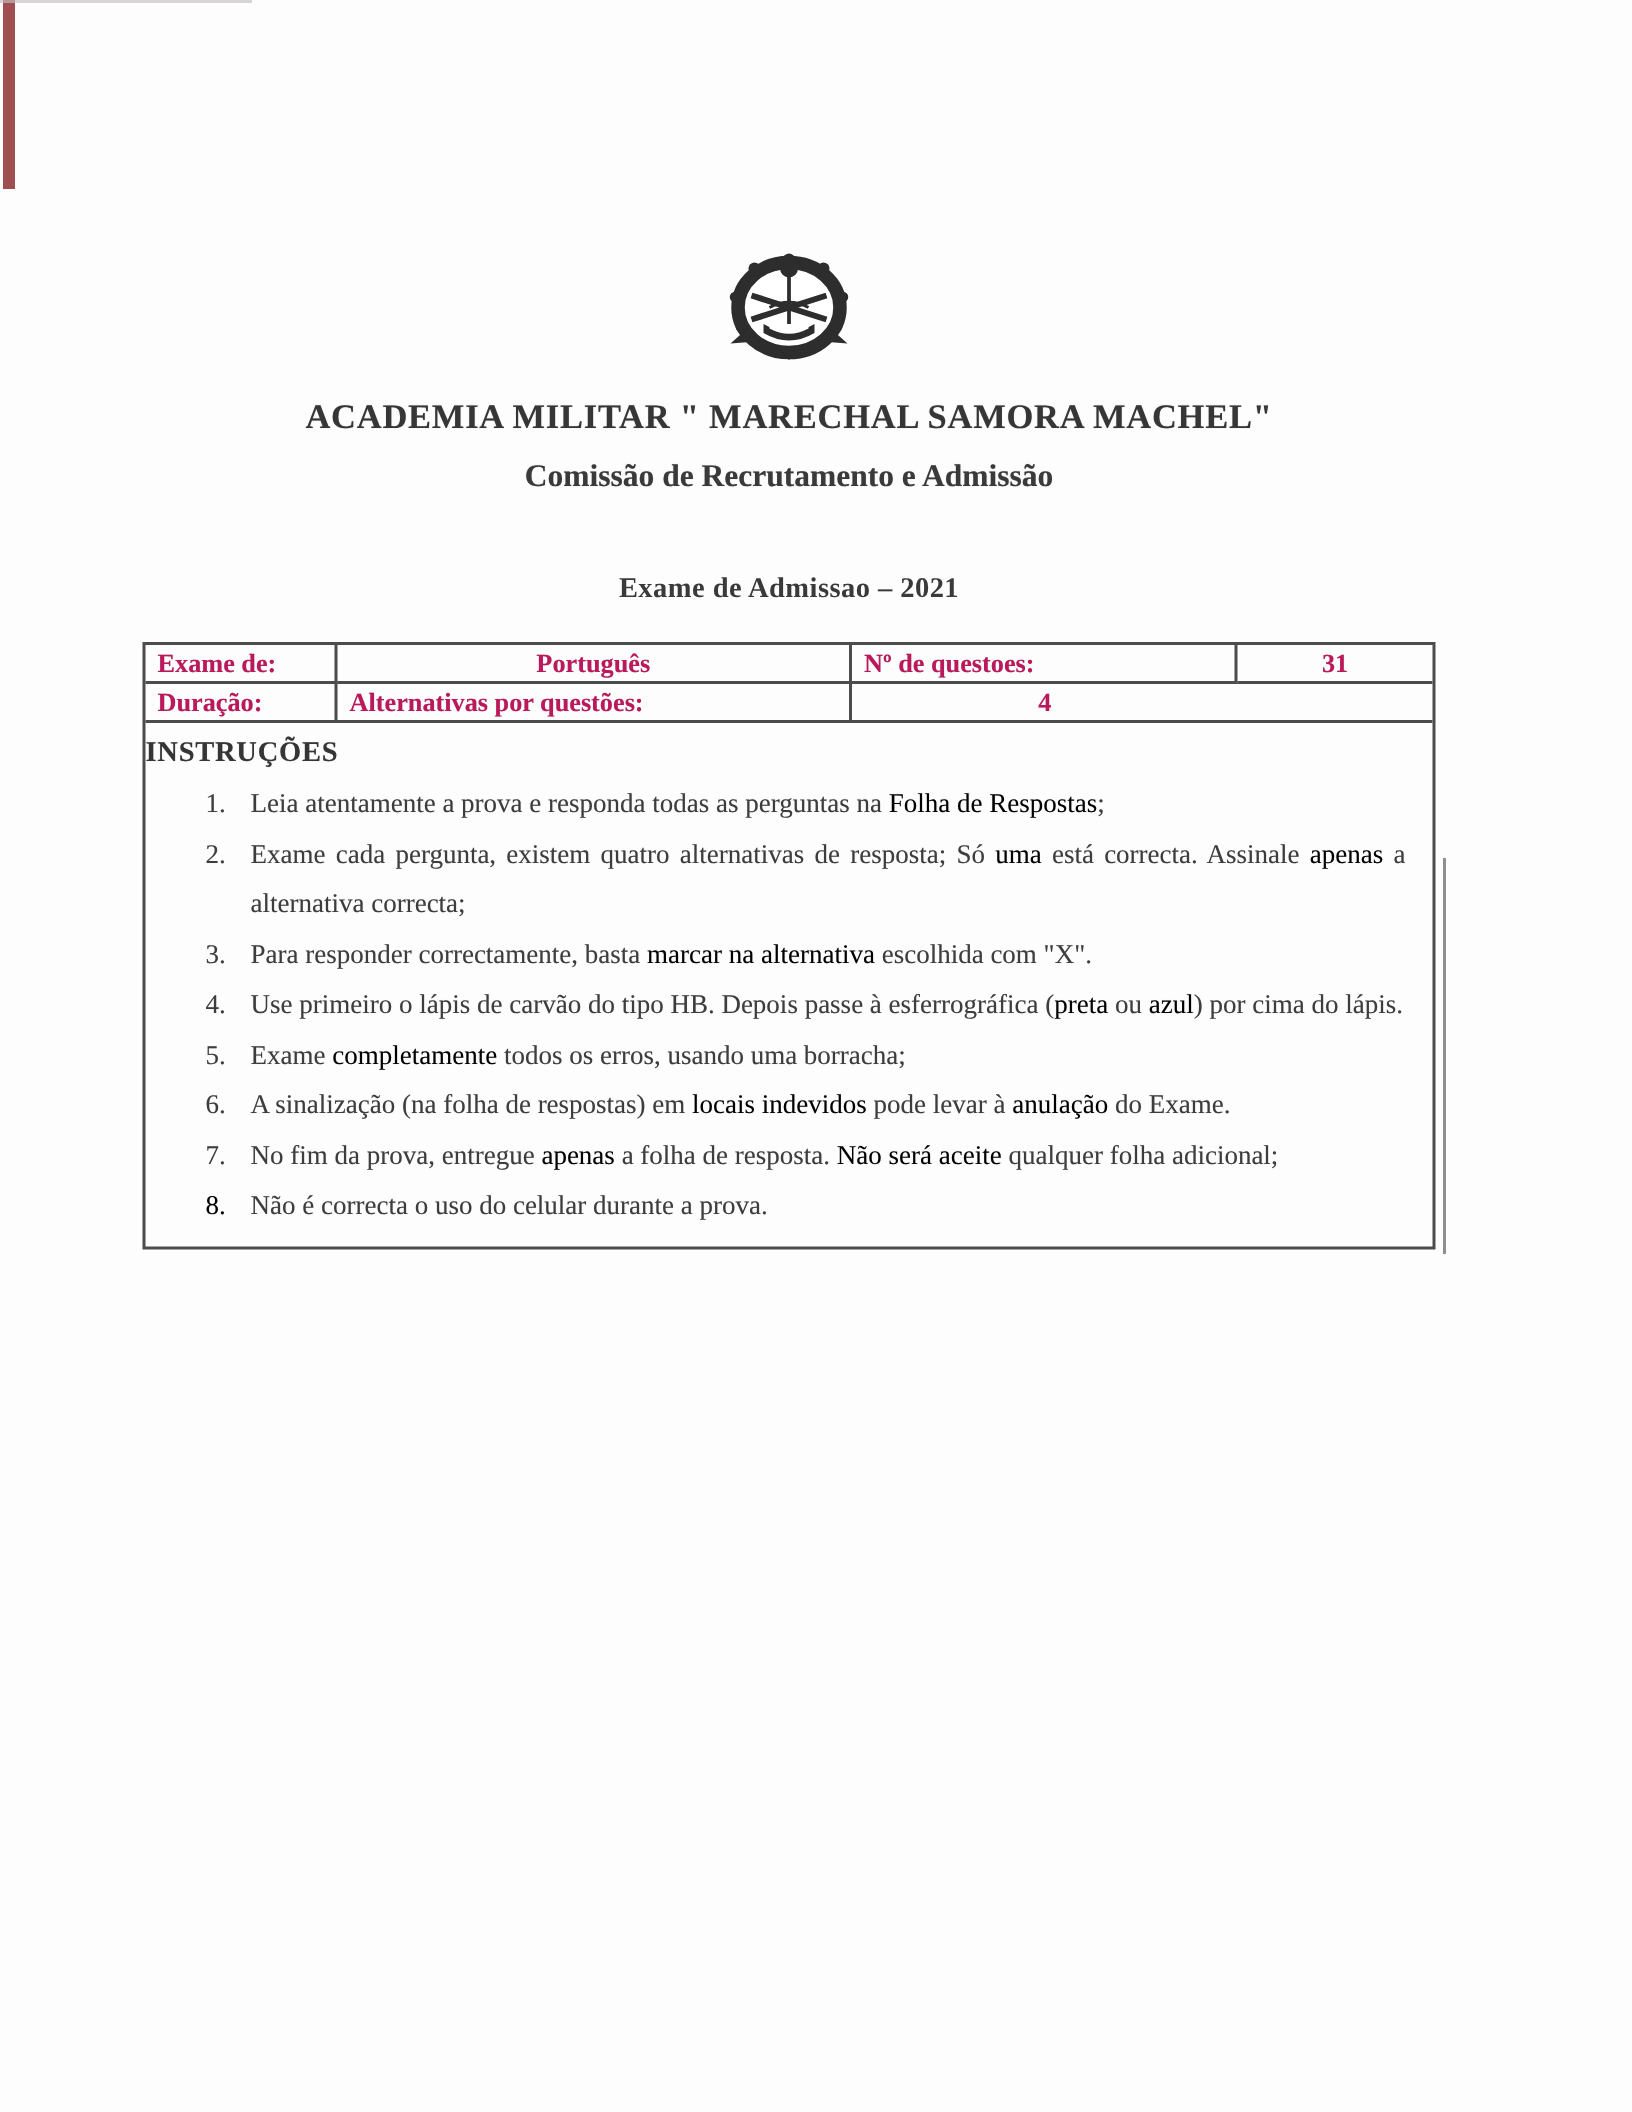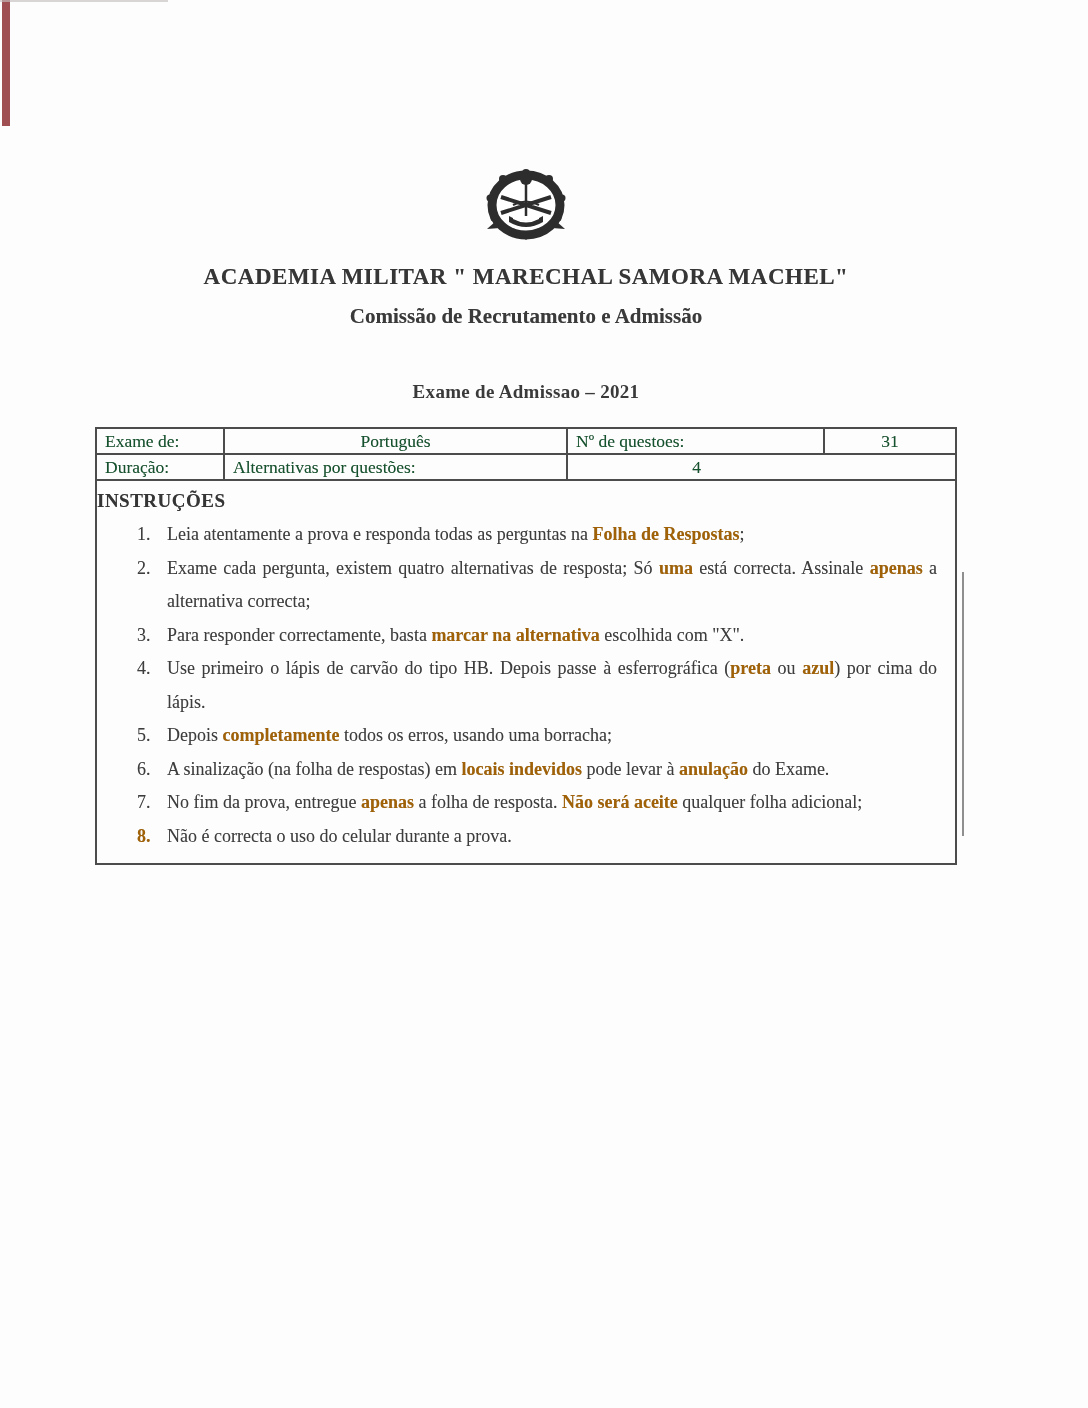--- a/index.html
+++ b/index.html
@@ -49,23 +49,23 @@
     margin-top: 24px;
     border: 2px solid #4c4c4c;
     background: transparent;
   }
   .info-table {
     display: grid;
     grid-template-columns: 128px 343px 257px 1fr;
     border-bottom: 2px solid #4c4c4c;
   }
   .cell {
-    font-size: 17.5px; font-weight: normal;
+    font-size: 17.5px; font-weight: bold;
     line-height: 23px; padding: 1px 8px 0;
-    color: #14532d; text-shadow: 0 0 .5px rgba(70,70,70,.4);
+    color: #be185d; text-shadow: 0 0 .5px rgba(70,70,70,.4);
     white-space: nowrap; overflow: hidden;
   }
   .cell.vline { border-right: 2px solid #4c4c4c; }
   .cell.hline { border-bottom: 2px solid #4c4c4c; }
   .cell.val { text-align: center; }
   .instr-heading {
     text-align: left; font-weight: bold;
     font-size: 19px; letter-spacing: .5px;
     padding-top: 9px; color: #353535;
     text-shadow: 0 0 .5px rgba(70,70,70,.45);
@@ -74,21 +74,21 @@
     list-style: none; margin: 0;
     padding: 6px 14px 10px 40px;
   }
   ol.instr-list li {
     display: flex; align-items: flex-start;
     font-size: 18px; line-height: 33.5px;
     color: #3d3d3d; text-shadow: 0 0 .5px rgba(80,80,80,.35);
   }
   ol.instr-list .num { flex: 0 0 30px; }
   ol.instr-list .txt { flex: 1; text-align: justify; padding-right: 4px; }
-  .b { font-weight: bold; color: #a16207; }
+  .b { font-weight: normal; color: #000000; }
 </style>
 </head>
 <body>
 
 <div class="scan-red"></div>
 <div class="scan-topline"></div>
 <div class="scan-rightline"></div>
 
 <div class="content">
 
@@ -146,21 +146,21 @@
           <li>
             <span class="num">3.</span>
             <span class="txt"><span>Para responder correctamente, basta </span><span class="b">marcar na alternativa</span><span> escolhida com "X".</span></span>
           </li>
           <li>
             <span class="num">4.</span>
             <span class="txt"><span>Use primeiro o lápis de carvão do tipo HB. Depois passe à esferrográfica (</span><span class="b">preta</span><span> ou </span><span class="b">azul</span><span>) por cima do lápis.</span></span>
           </li>
           <li>
             <span class="num">5.</span>
-            <span class="txt"><span>Depois </span><span class="b">completamente</span><span> todos os erros, usando uma borracha;</span></span>
+            <span class="txt"><span>Exame </span><span class="b">completamente</span><span> todos os erros, usando uma borracha;</span></span>
           </li>
           <li>
             <span class="num">6.</span>
             <span class="txt"><span>A sinalização (na folha de respostas) em </span><span class="b">locais indevidos</span><span> pode levar à </span><span class="b">anulação</span><span> do Exame.</span></span>
           </li>
           <li>
             <span class="num">7.</span>
             <span class="txt"><span>No fim da prova, entregue </span><span class="b">apenas</span><span> a folha de resposta. </span><span class="b">Não será aceite</span><span> qualquer folha adicional;</span></span>
           </li>
           <li>

